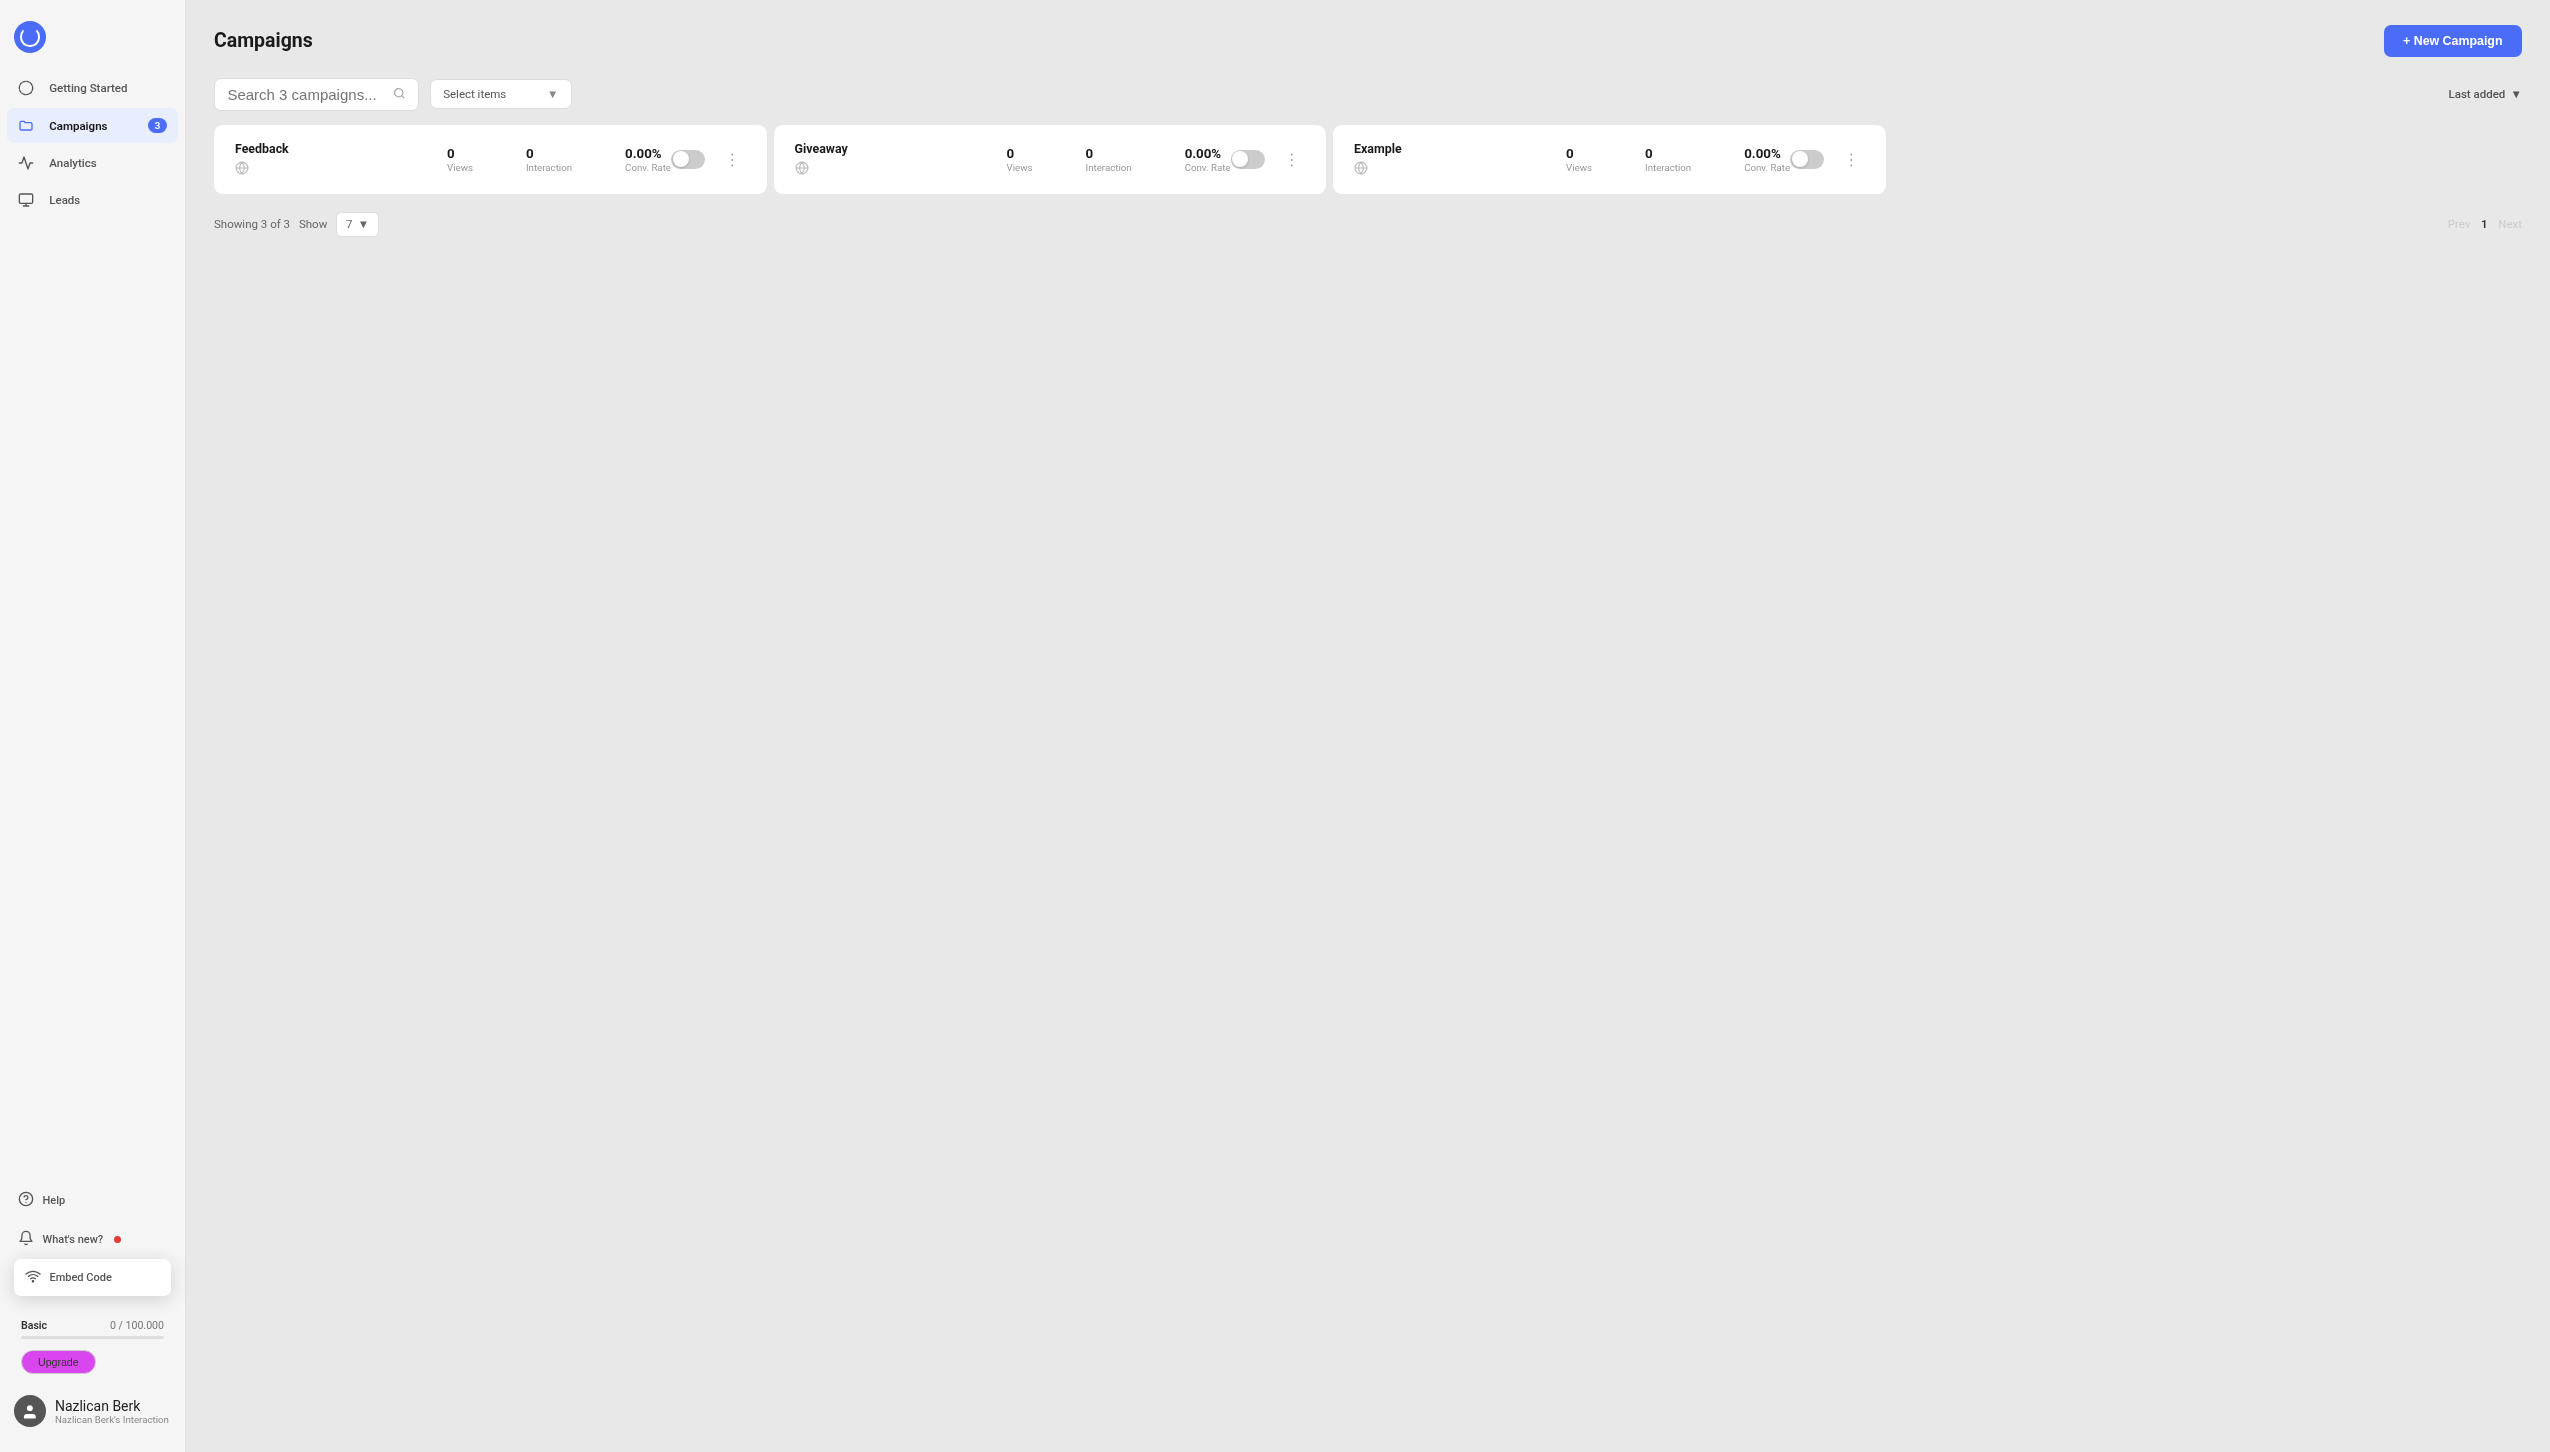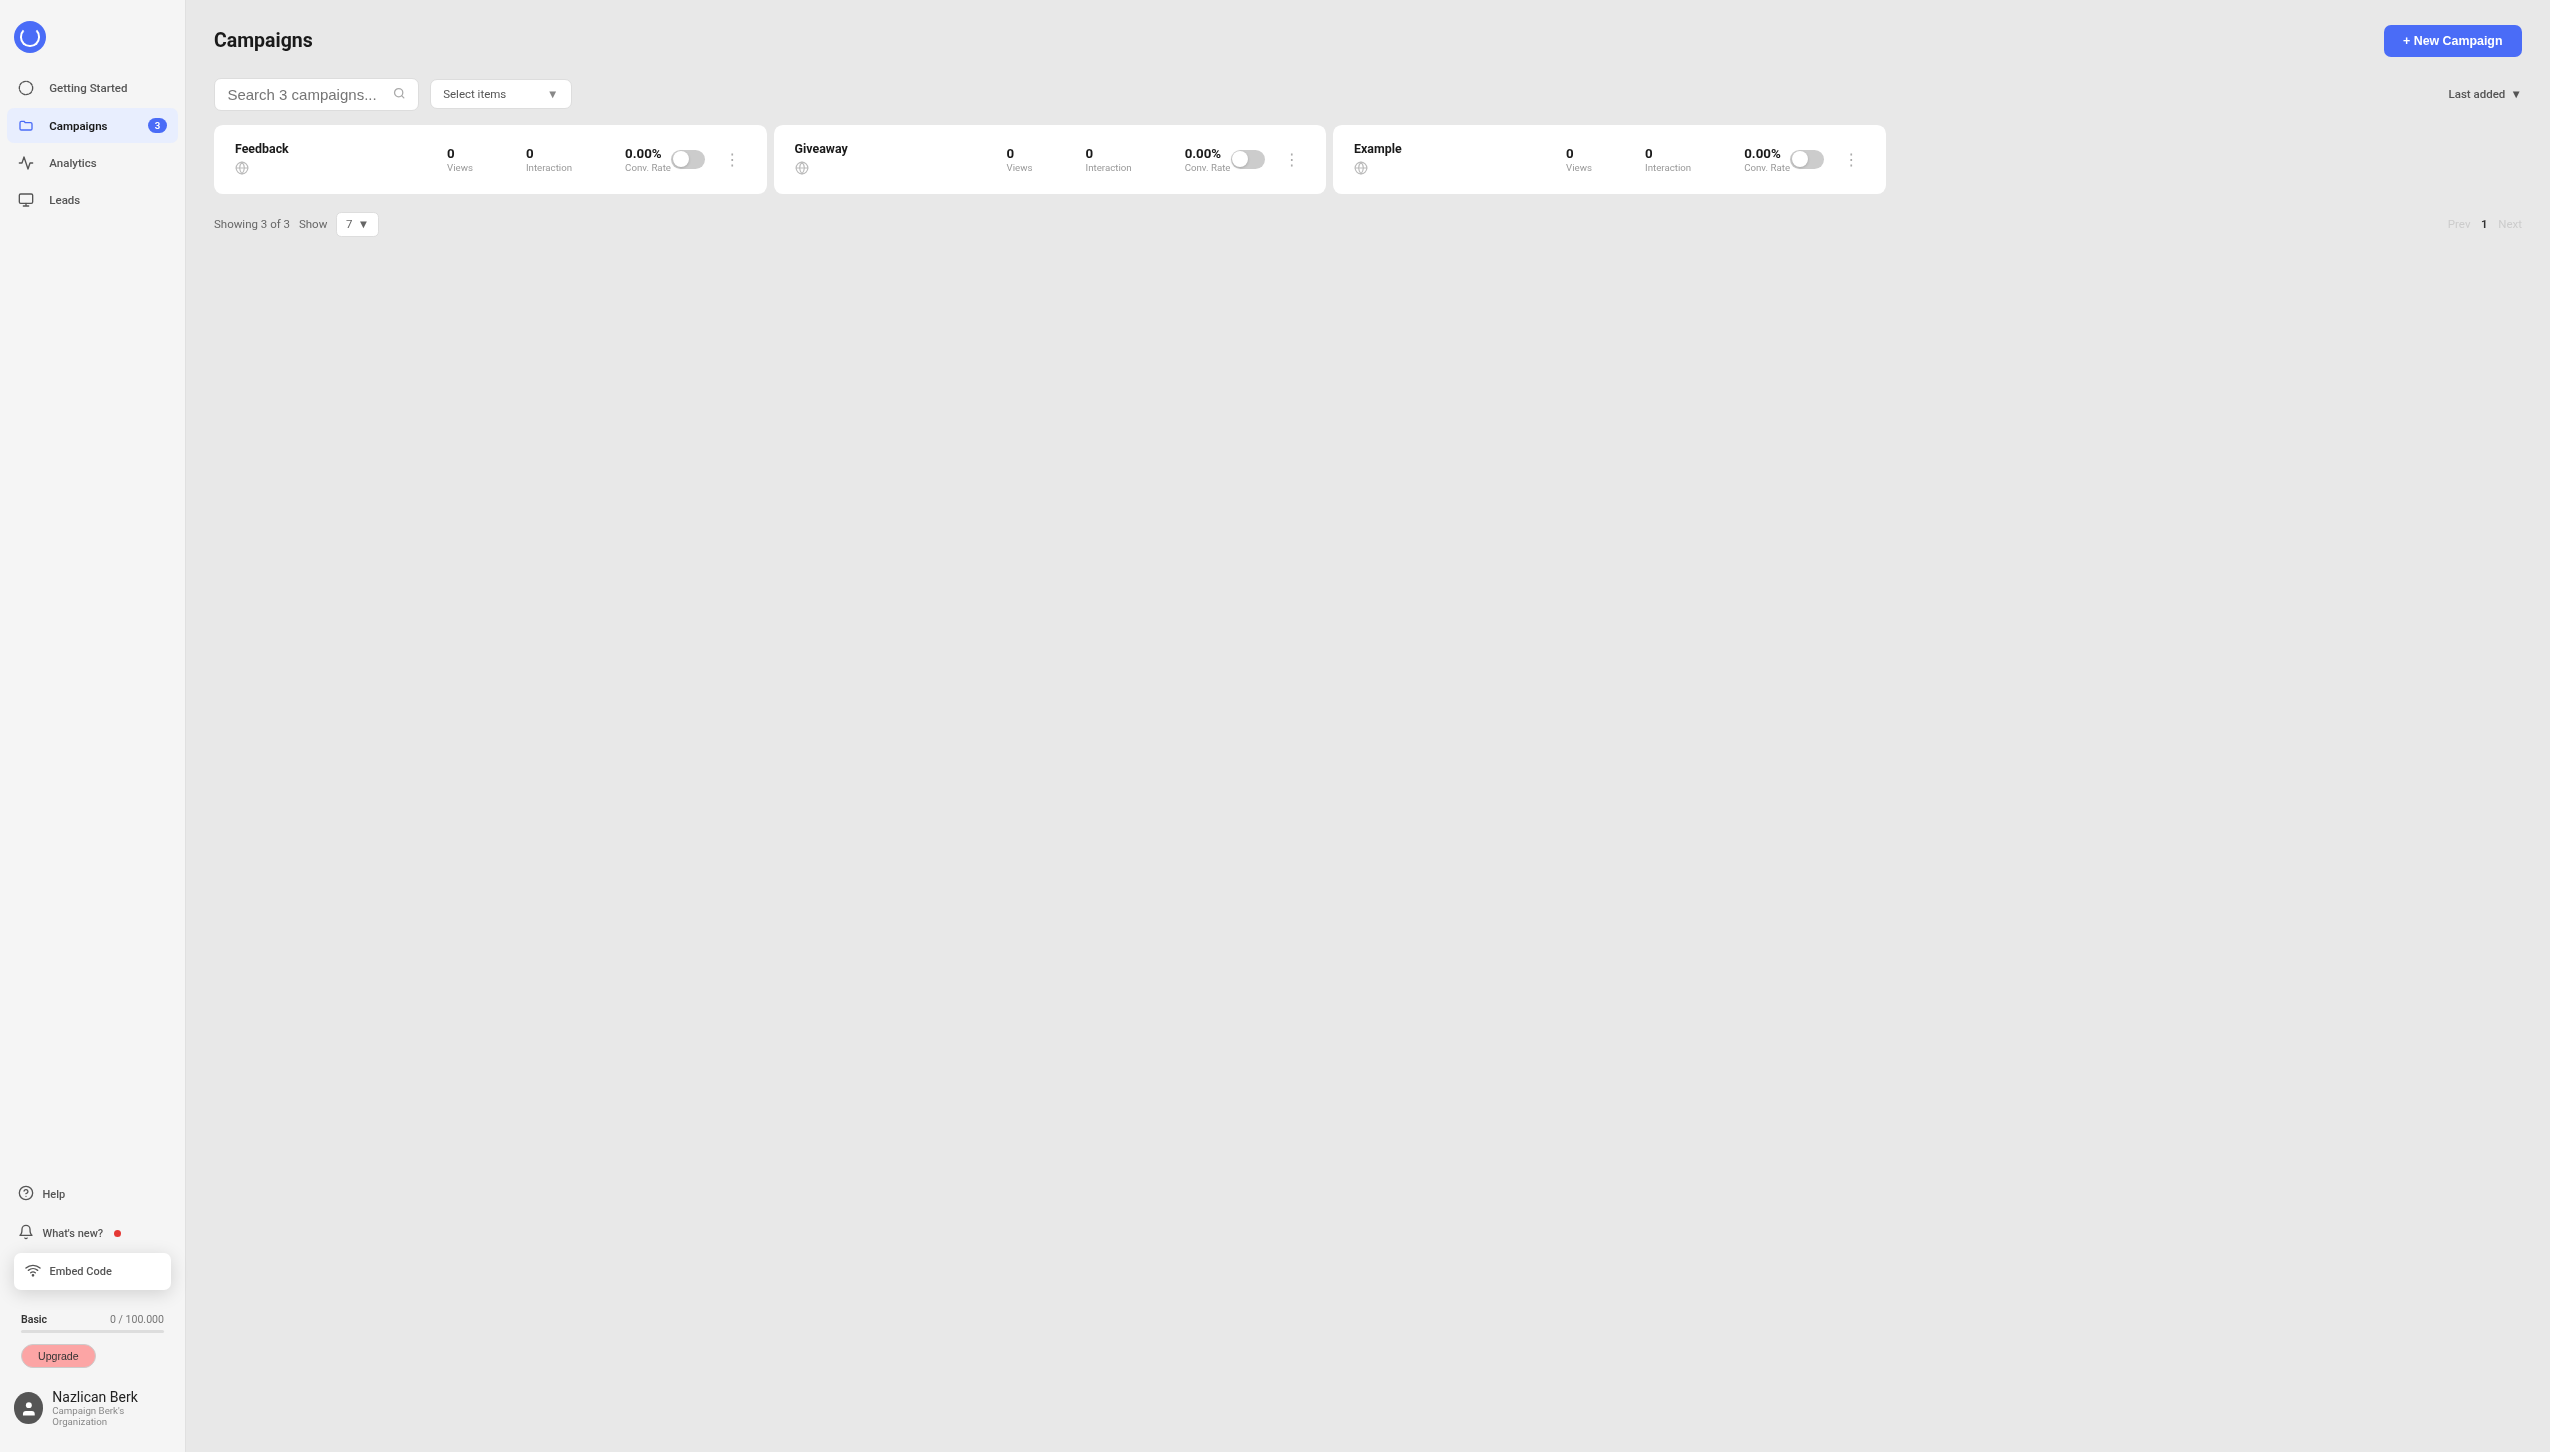--- a/index.html
+++ b/index.html
@@ -130,21 +130,21 @@
       margin-bottom: 10.6px;
     }
     .plan-bar-fill {
       height: 100%;
       background: #ccc;
       border-radius: 1.8px;
       width: 0%;
     }
     .upgrade-btn {
       border: 0.9px solid #ccc;
-      background: #fca5a5;
+      background: #d946ef;
       border-radius: 17.7px;
       padding: 5.3px 16px;
       font-size: 10.6px;
       cursor: pointer;
       color: #333;
       font-weight: 500;
     }
 
     .user-section {
       display: flex;
@@ -495,21 +495,21 @@
 
   <div class="user-section">
     <div class="user-avatar">
       <svg width="17.7" height="17.7" viewBox="0 0 24 24" fill="white" stroke="none">
         <path d="M20 21v-2a4 4 0 00-4-4H8a4 4 0 00-4 4v2"></path>
         <circle cx="12" cy="7" r="4"></circle>
       </svg>
     </div>
     <div class="user-info">
       <div class="user-name">Nazlican Berk</div>
-      <div class="user-org">Campaign Berk's Organization</div>
+      <div class="user-org">Nazlican Berk's Interaction</div>
     </div>
   </div>
 </div>
 
 <div class="main">
   <div class="page-header">
     <h1 class="page-title">Campaigns</h1>
     <button class="new-campaign-btn">+ New Campaign</button>
   </div>
 

